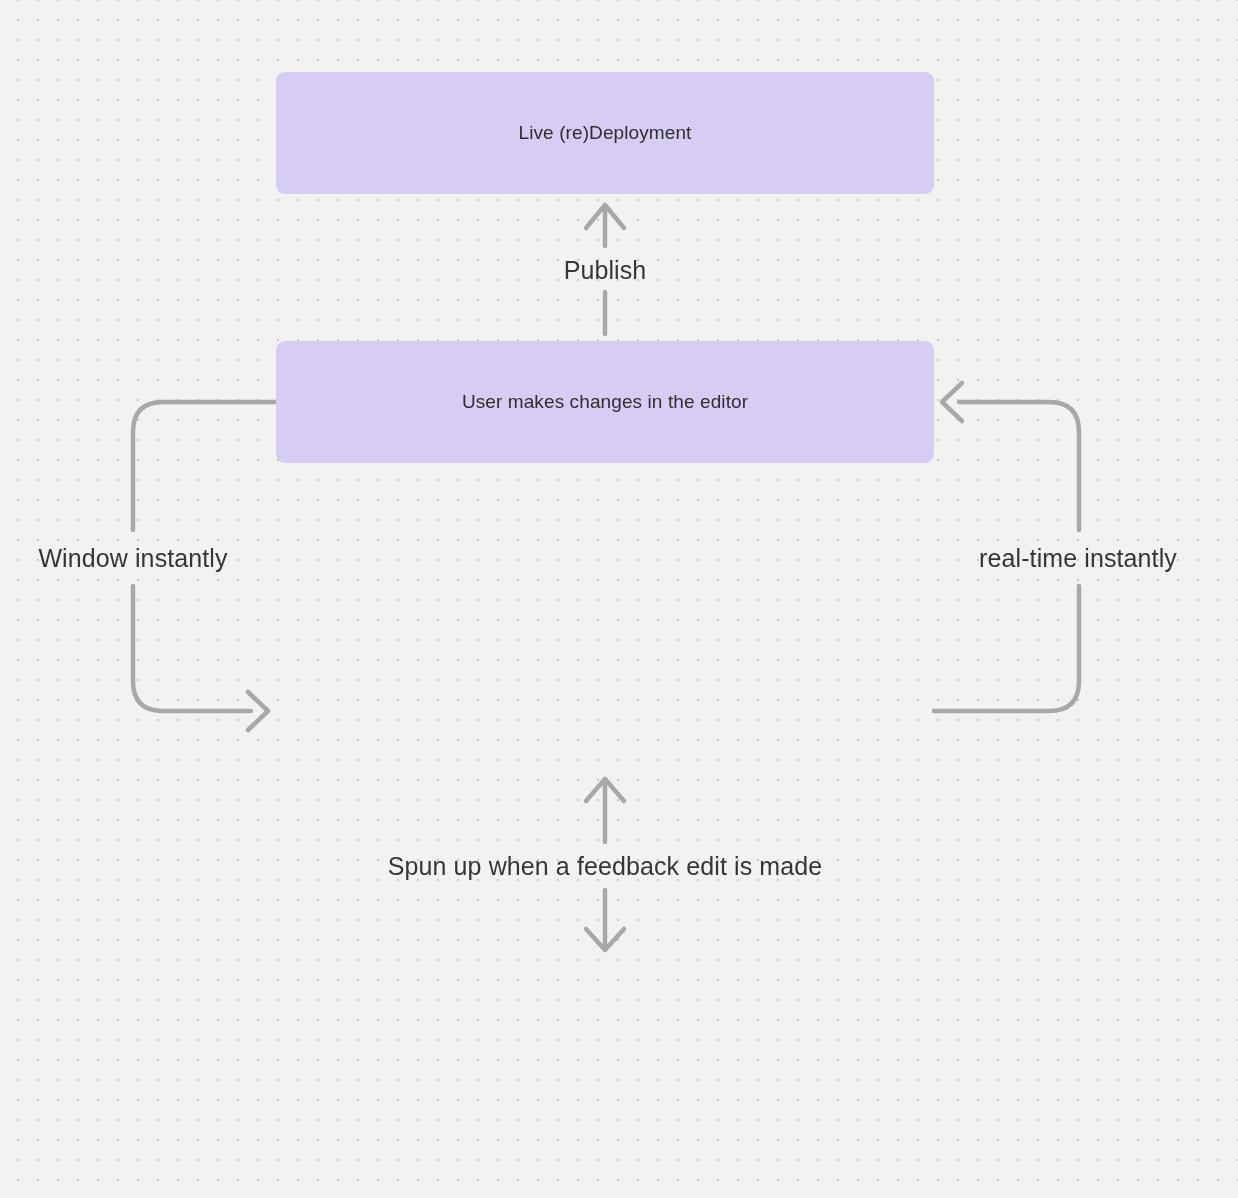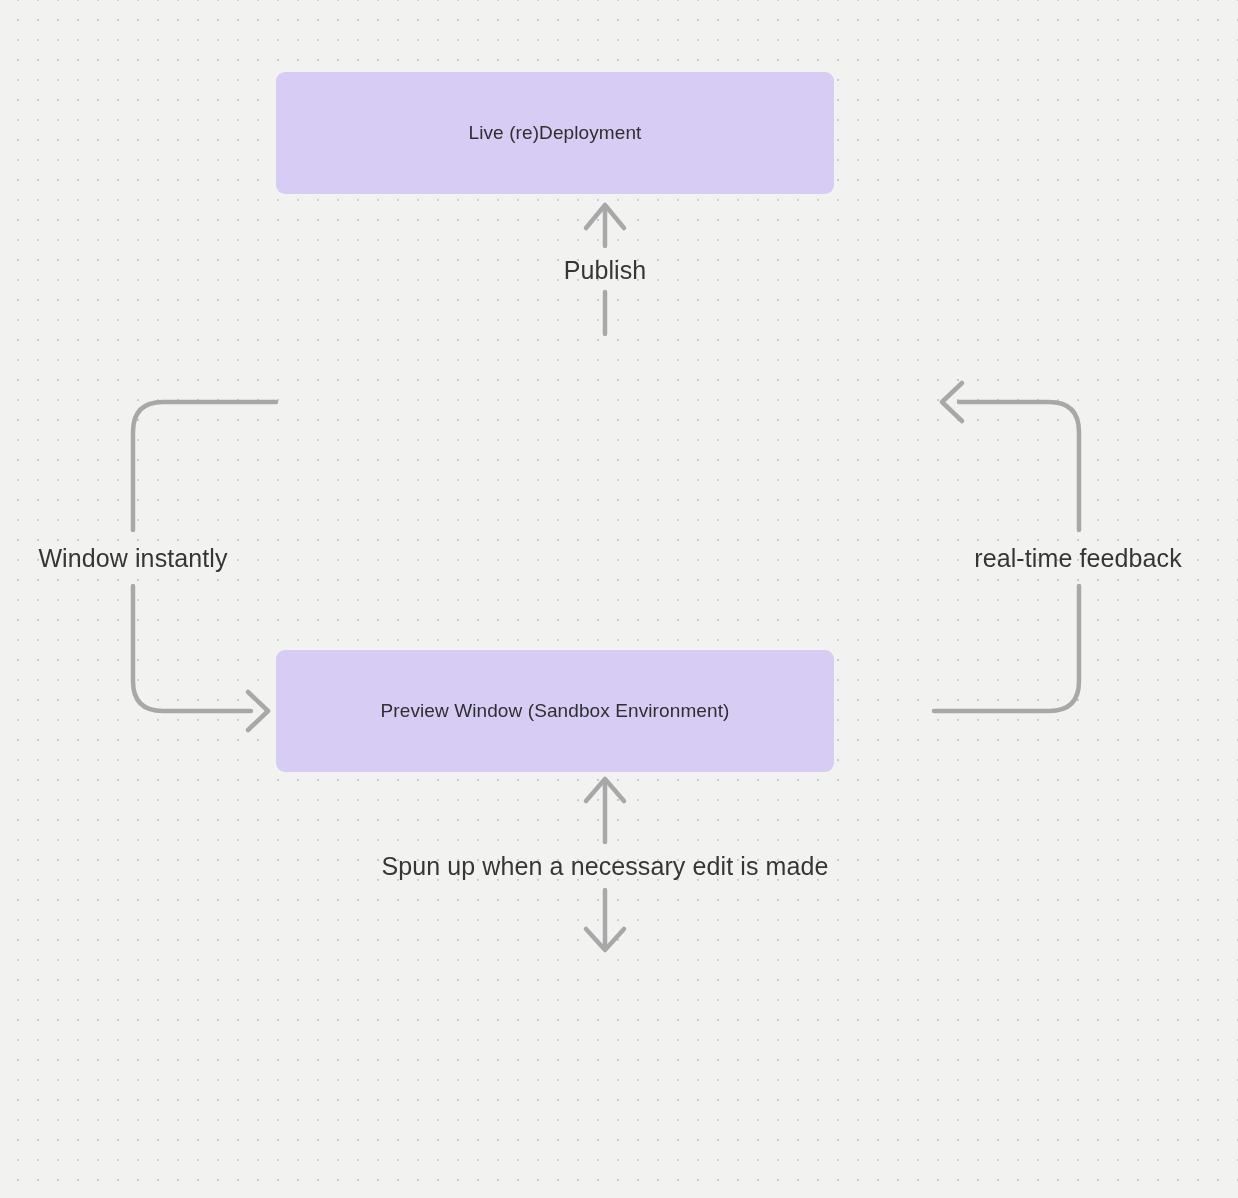--- a/index.html
+++ b/index.html
@@ -30,21 +30,21 @@
   .edges-svg path{
     stroke:var(--edge-line);
     stroke-width:4.5;
     stroke-linecap:round;
     stroke-linejoin:round;
     fill:none;
   }
   .node{
     position:absolute;
     left:276px;
-    width:558px;height:122px;
+    width:658px;height:122px;
     background:var(--node-fill);
     border-radius:9px;
     display:flex;align-items:center;justify-content:center;
     font-size:19px;
     color:var(--node-text);
     letter-spacing:0.1px;
   }
   .node-live{top:72px;}
   .node-editor{top:341px;}
   .node-preview{top:650px;}
@@ -84,24 +84,24 @@
     <path d="M586 801 L605 779 L624 801"></path>
     <path d="M605 781 L605 842"></path>
     <path d="M605 890 L605 946"></path>
     <path d="M586 929 L605 950 L624 929"></path>
   </svg>
 
   <div class="node node-live">
     <span>Live (re)Deployment</span>
   </div>
 
+  <div class="node node-editor">
+    <span>User makes changes in the editor</span>
+  </div>
 
-  <div class="node node-preview">
-    <span>Preview Window (Sandbox Environment)</span>
-  </div>
 
 
   <div class="edge-label label-publish">Publish</div>
   <div class="edge-label label-updates">Window instantly</div>
-  <div class="edge-label label-feedback">real-time feedback</div>
-  <div class="edge-label label-spunup">Spun up when a necessary edit is made</div>
+  <div class="edge-label label-feedback">real-time instantly</div>
+  <div class="edge-label label-spunup">Spun up when a feedback edit is made</div>
 
 </div>
 
 </body></html>

